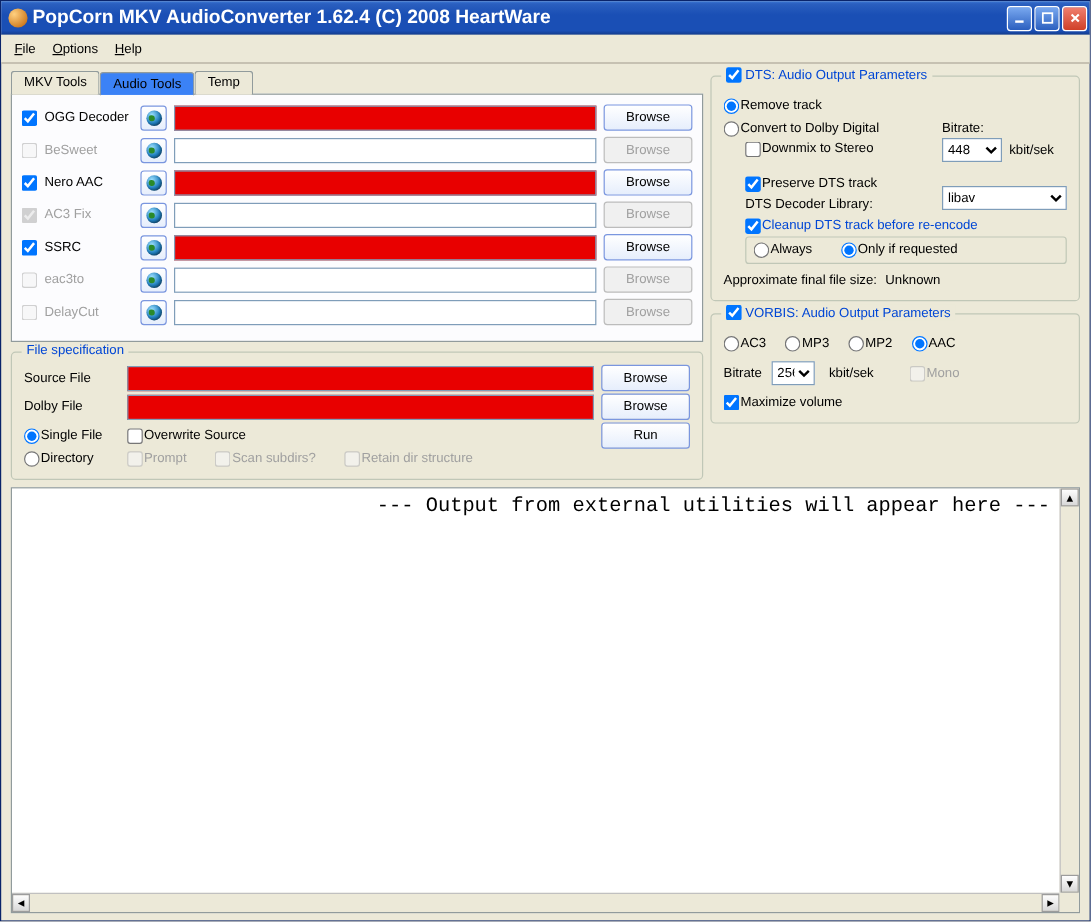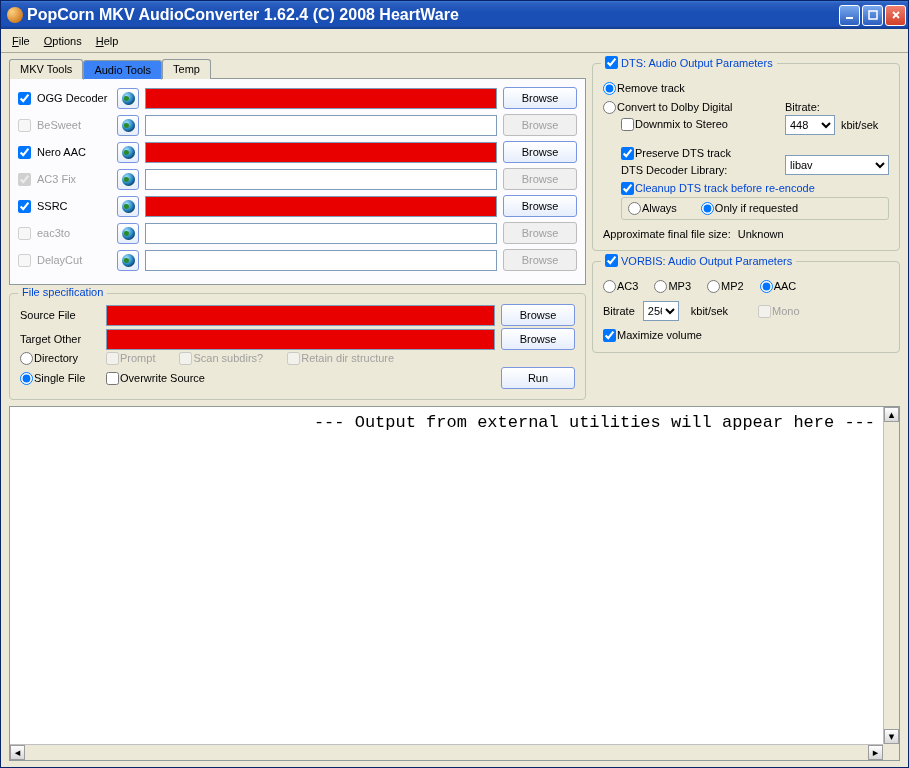--- a/index.html
+++ b/index.html
@@ -163,57 +163,57 @@
         </div>
 
         <div class="fieldset">
           <div class="legend">File specification</div>
           <div class="row">
             <span class="row-label mlabel">Source File</span>
             <input type="text" class="path-input invalid" style="width: 250px;">
             <button class="btn">Browse</button>
           </div>
           <div class="row">
-            <span class="row-label mlabel">Target Other</span>
+            <span class="row-label mlabel">Dolby File</span>
             <input type="text" class="path-input invalid" style="width: 250px;">
             <button class="btn">Browse</button>
+          </div>
+          <div class="row">
+            <span class="row-label">
+              <label class="radio">
+                  <input type="radio" name="ft" checked="" style="">
+                  <span>Single File</span>
+                </label>
+            </span>
+            <label class="checkbox">
+                <input type="checkbox" style="">
+                <span>Overwrite Source</span>
+              </label>
+            <div style="flex:1"></div>
+            <button class="btn">Run</button>
           </div>
           <div class="row">
             <span class="row-label">
               <label class="radio">
                   <input type="radio" name="ft" style="">
                   <span>Directory</span>
                 </label>
             </span>
             <label class="checkbox disabled">
                 <input type="checkbox" disabled="" style="">
                 <span>Prompt</span>
               </label>
             <label class="checkbox disabled" style="margin-left:18px">
                 <input type="checkbox" disabled="" style="">
                 <span>Scan subdirs?</span>
               </label>
             <label class="checkbox disabled" style="margin-left:18px">
                 <input type="checkbox" disabled="" style="">
                 <span>Retain dir structure</span>
               </label>
-          </div>
-          <div class="row">
-            <span class="row-label">
-              <label class="radio">
-                  <input type="radio" name="ft" checked="" style="">
-                  <span>Single File</span>
-                </label>
-            </span>
-            <label class="checkbox">
-                <input type="checkbox" style="">
-                <span>Overwrite Source</span>
-              </label>
-            <div style="flex:1"></div>
-            <button class="btn">Run</button>
           </div>
         </div>
 
       </div>
 
       <div class="right-col">
         <div class="fieldset">
           <div class="legend chk">
               <input type="checkbox" checked="" style="">
               <span>DTS: Audio Output Parameters</span>

